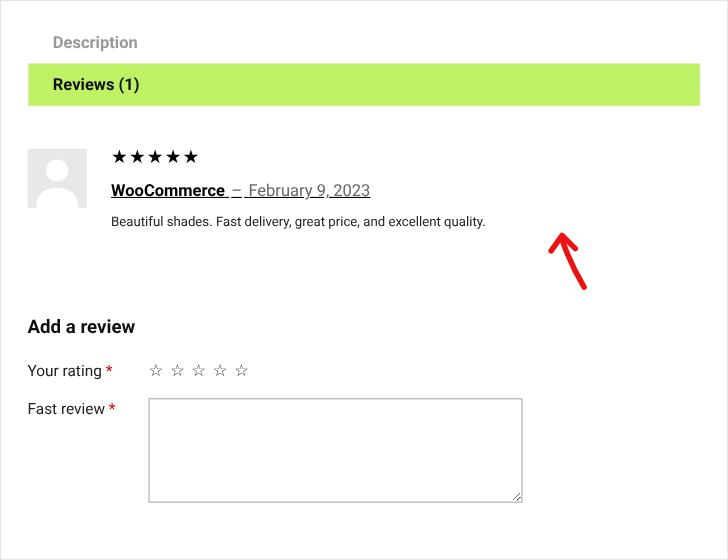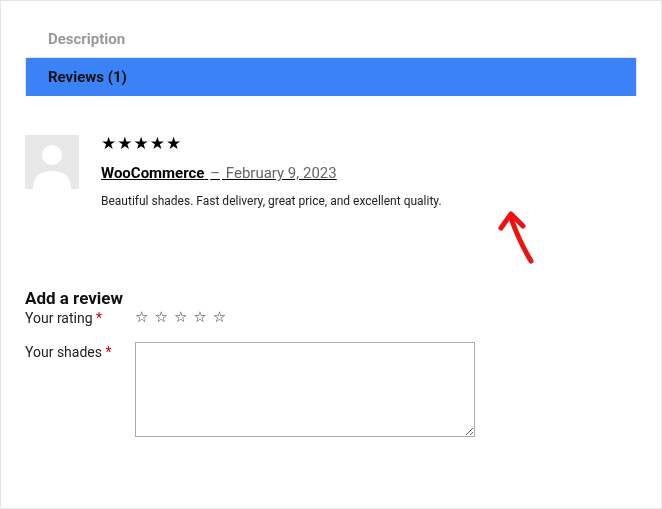--- a/index.html
+++ b/index.html
@@ -29,21 +29,21 @@
     cursor: pointer;
     border: 1px solid transparent;
     border-bottom: none;
     margin-bottom: -1px;
     background: transparent;
   }
   .tab.active {
     color: #111;
     border: 1px solid #e5e5e5;
     border-bottom: 1px solid #fff;
-    background: #3b82f6;
+    background: #bef264;
     border-radius: 2px 2px 0 0;
   }
   .review {
     display: flex;
     gap: 22px;
     padding: 38px 0 0 0;
   }
   .avatar {
     width: 54px;
     height: 54px;
@@ -77,20 +77,21 @@
     top: 205px;
     pointer-events: none;
   }
   .form-section {
     margin-top: 80px;
   }
   .form-title {
     font-size: 17px;
     font-weight: 700;
     color: #111;
+    margin-bottom: 20px;
   }
   .form-row {
     display: flex;
     align-items: flex-start;
     margin-bottom: 16px;
     font-size: 14px;
   }
   .form-label {
     width: 110px;
     flex-shrink: 0;
@@ -150,21 +151,21 @@
       <div class="form-label">
         <span>Your rating</span> <span class="req">*</span>
       </div>
       <div class="rating-input">
         <span>☆</span><span>☆</span><span>☆</span><span>☆</span><span>☆</span>
       </div>
     </div>
 
     <div class="form-row">
       <div class="form-label">
-        <span>Your shades</span> <span class="req">*</span>
+        <span>Fast review</span> <span class="req">*</span>
       </div>
       <textarea class="review-input" style=""></textarea>
     </div>
   </div>
 </div>
 
 <svg class="arrow" width="70" height="70">
   <path d="M 50 55 Q 38 35 30 12" stroke="#e11" stroke-width="5" fill="none" stroke-linecap="round"></path>
   <path d="M 20 22 L 30 8 L 42 20" stroke="#e11" stroke-width="5" fill="none" stroke-linecap="round" stroke-linejoin="round"></path>
 </svg>

